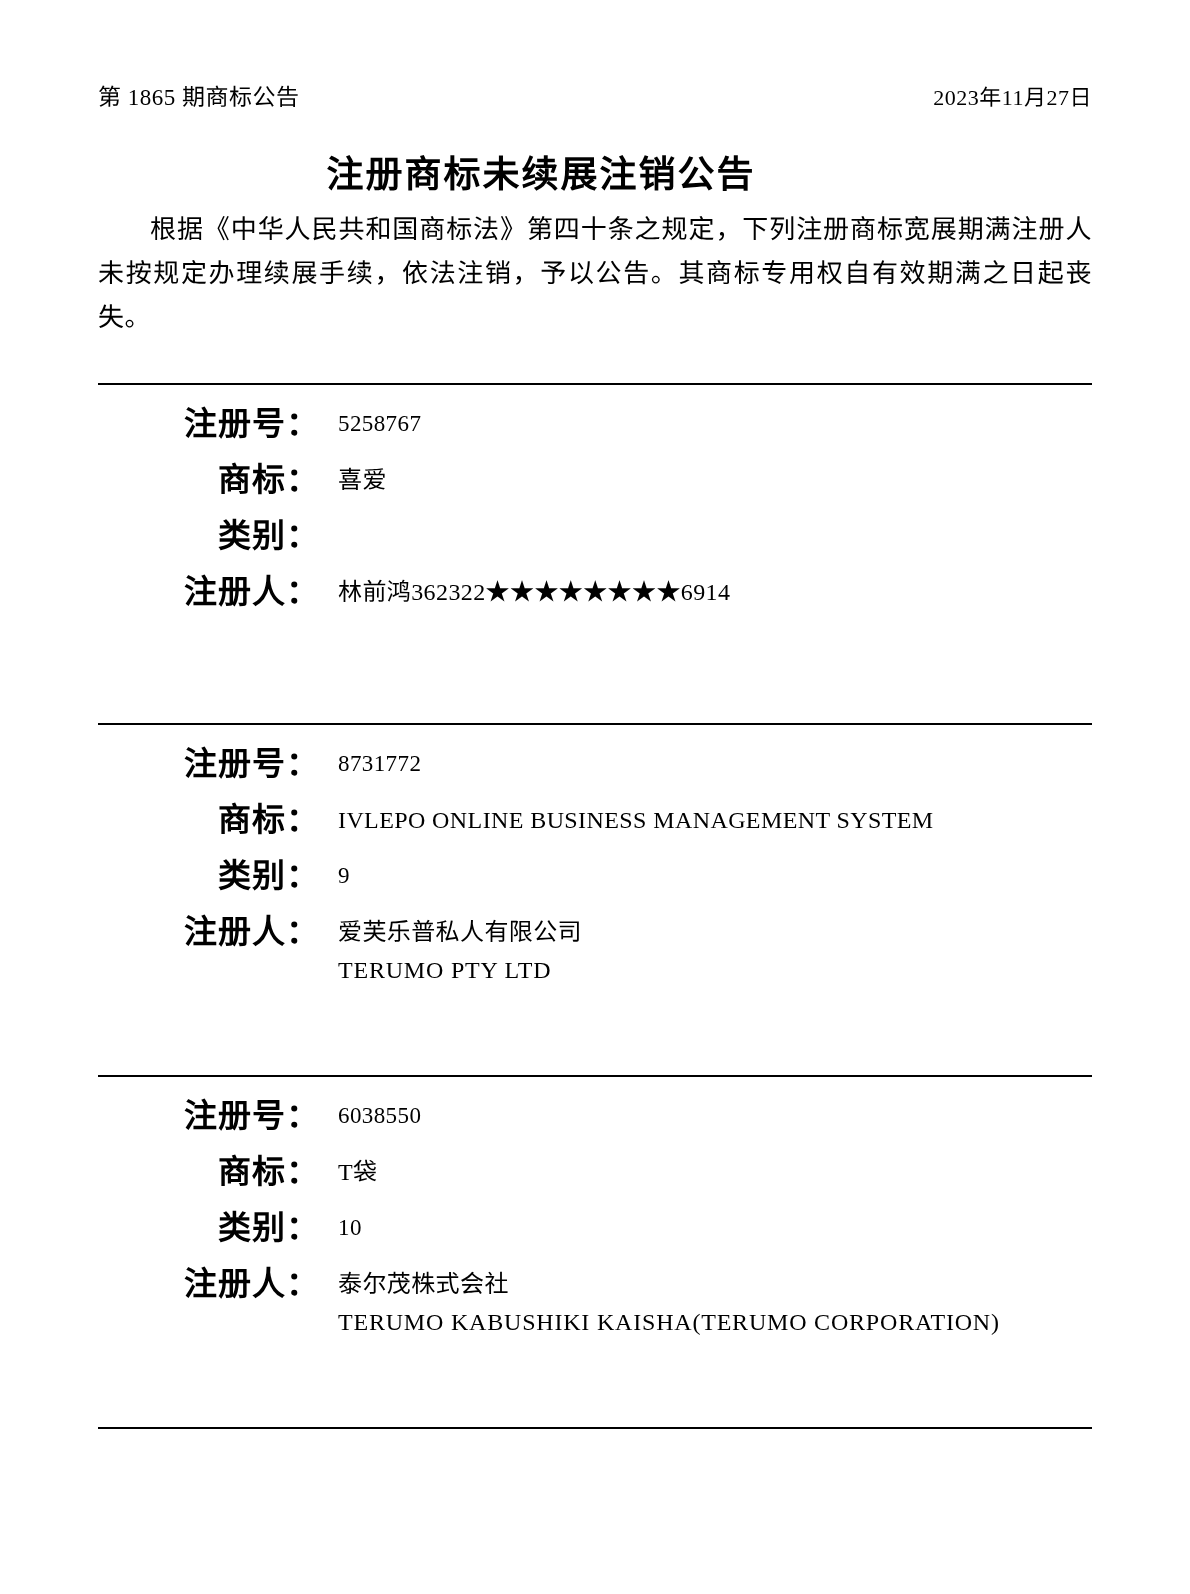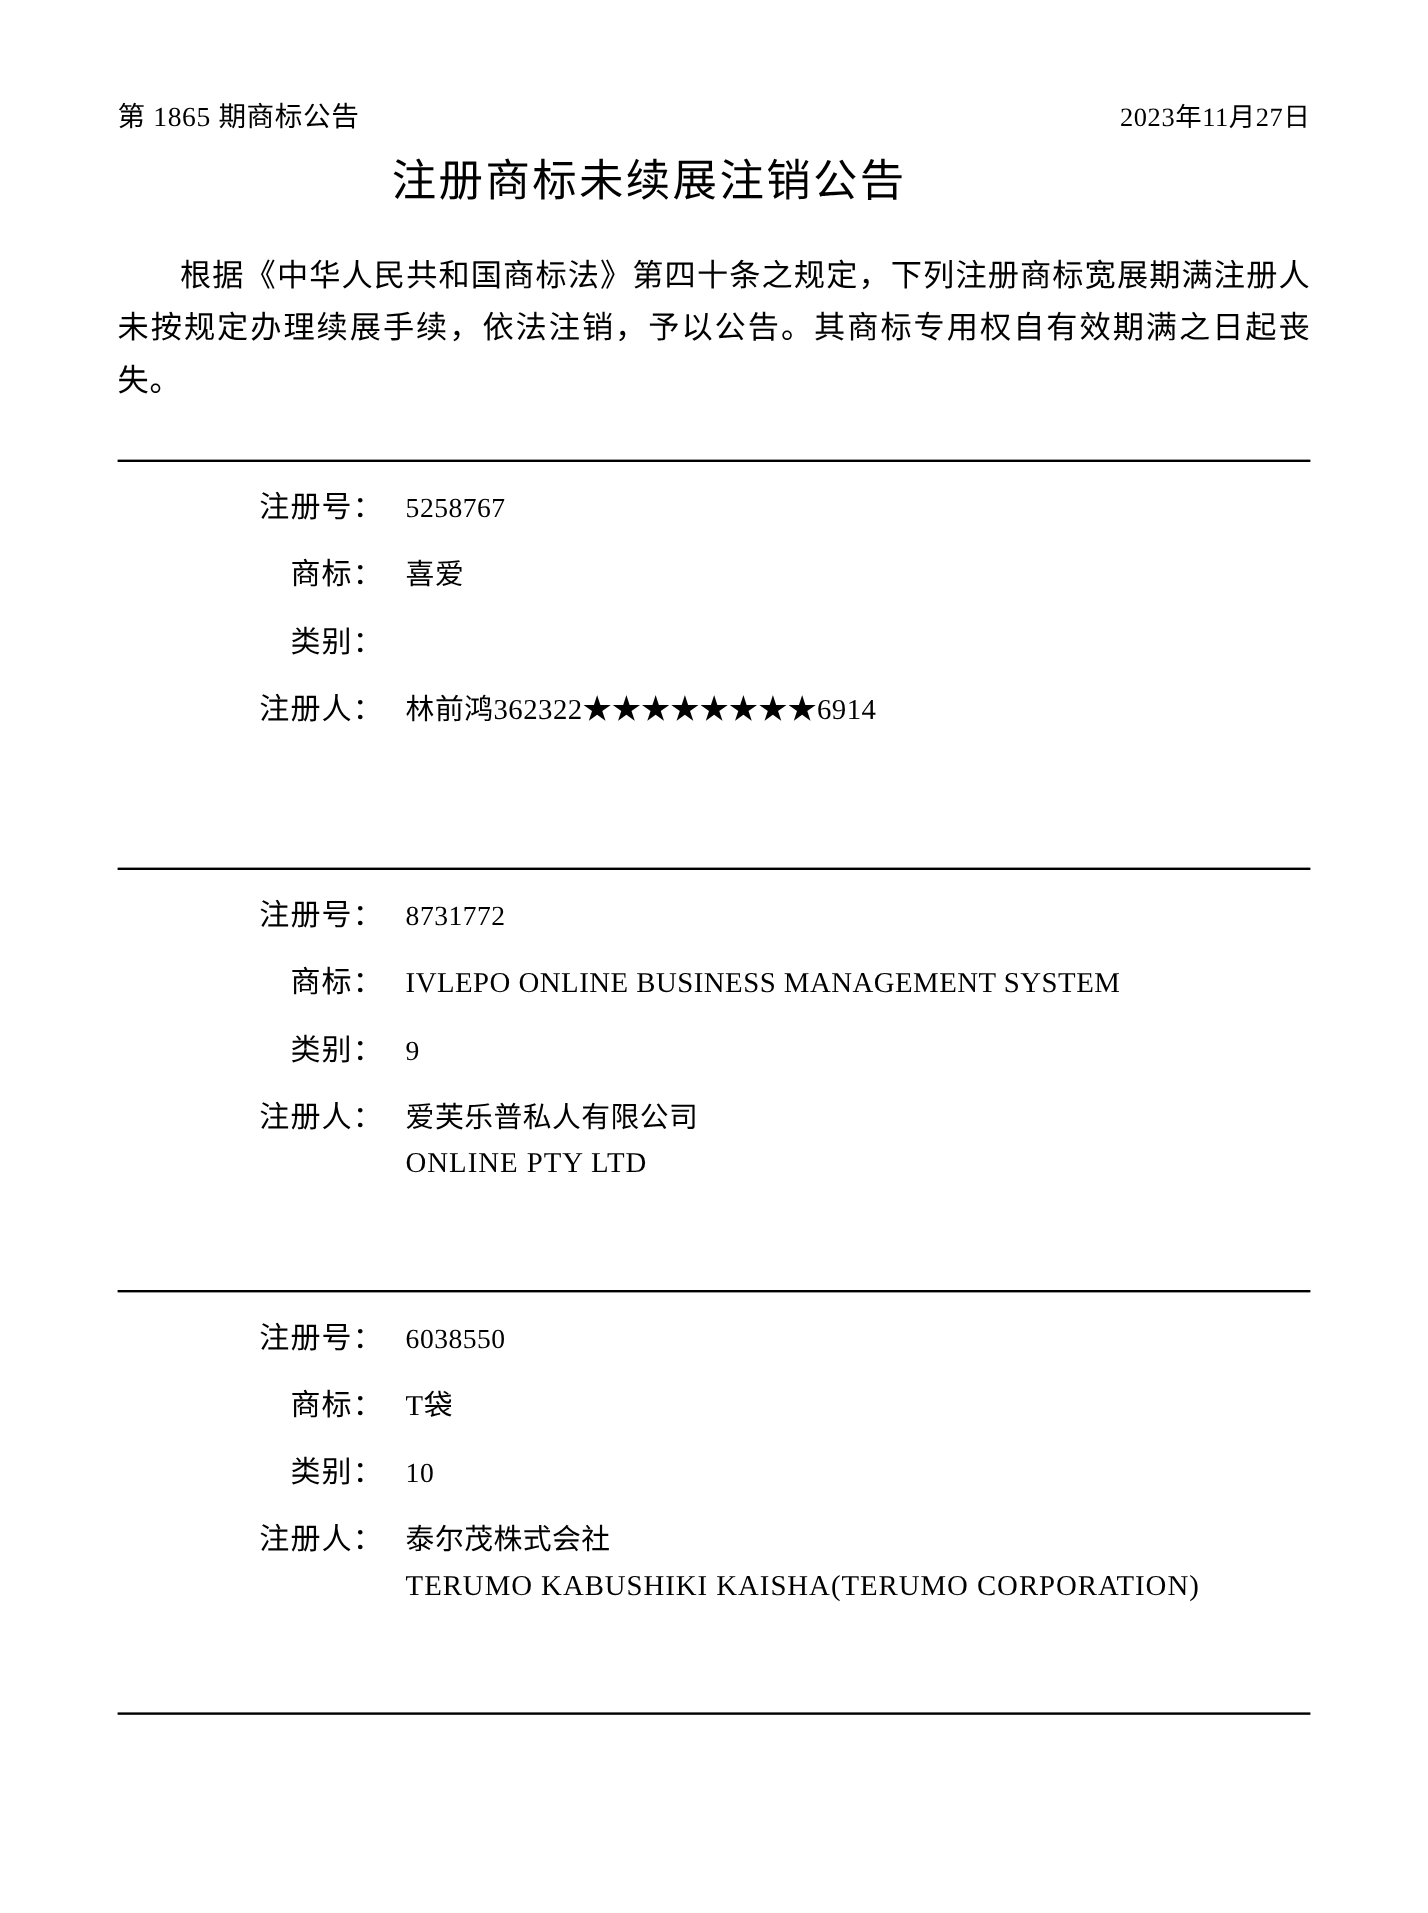--- a/index.html
+++ b/index.html
@@ -38,26 +38,26 @@
     font-family: "Liberation Serif", "DejaVu Serif", serif;
   }
   .header .date {
     font-family: "Liberation Serif", "DejaVu Serif", serif;
     font-size: 22px;
   }
 
   
   .doc-title {
     position: absolute;
-    top: 120px;
+    top: 144px;
     left: 0;
     width: 1082px;
     text-align: center;
     font-size: 37px;
-    font-weight: normal;
+    font-weight: bold;
     letter-spacing: 2px;
     font-family: "Liberation Serif", "DejaVu Serif", serif;
   }
 
   
   .intro {
     position: absolute;
     top: 208px;
     left: 98px;
     width: 994px;
@@ -87,22 +87,22 @@
   }
   .entry-row {
     display: flex;
     align-items: flex-start;
     margin-bottom: 18px;
   }
   .field-label {
     width: 222px;
     flex: 0 0 222px;
     text-align: right;
-    font-size: 25px;
-    font-weight: normal;
+    font-size: 33px;
+    font-weight: bold;
     letter-spacing: 1px;
     padding-right: 0;
     line-height: 38px;
   }
   .field-value {
     flex: 1 1 auto;
     padding-left: 18px;
     font-size: 24px;
     line-height: 38px;
     letter-spacing: 0.4px;
@@ -171,21 +171,21 @@
         <div class="field-value latin">IVLEPO ONLINE BUSINESS MANAGEMENT SYSTEM</div>
       </div>
       <div class="entry-row">
         <div class="field-label">类别：</div>
         <div class="field-value value-num">9</div>
       </div>
       <div class="entry-row">
         <div class="field-label">注册人：</div>
         <div class="field-value">
           <span>爱芙乐普私人有限公司</span>
-          <span class="line2 latin">ONLINE PTY LTD</span>
+          <span class="line2 latin">TERUMO PTY LTD</span>
         </div>
       </div>
     </div>
 
     <div class="rule"></div>
 
     <div class="entry entry-3">
       <div class="entry-row">
         <div class="field-label">注册号：</div>
         <div class="field-value value-num">6038550</div>

